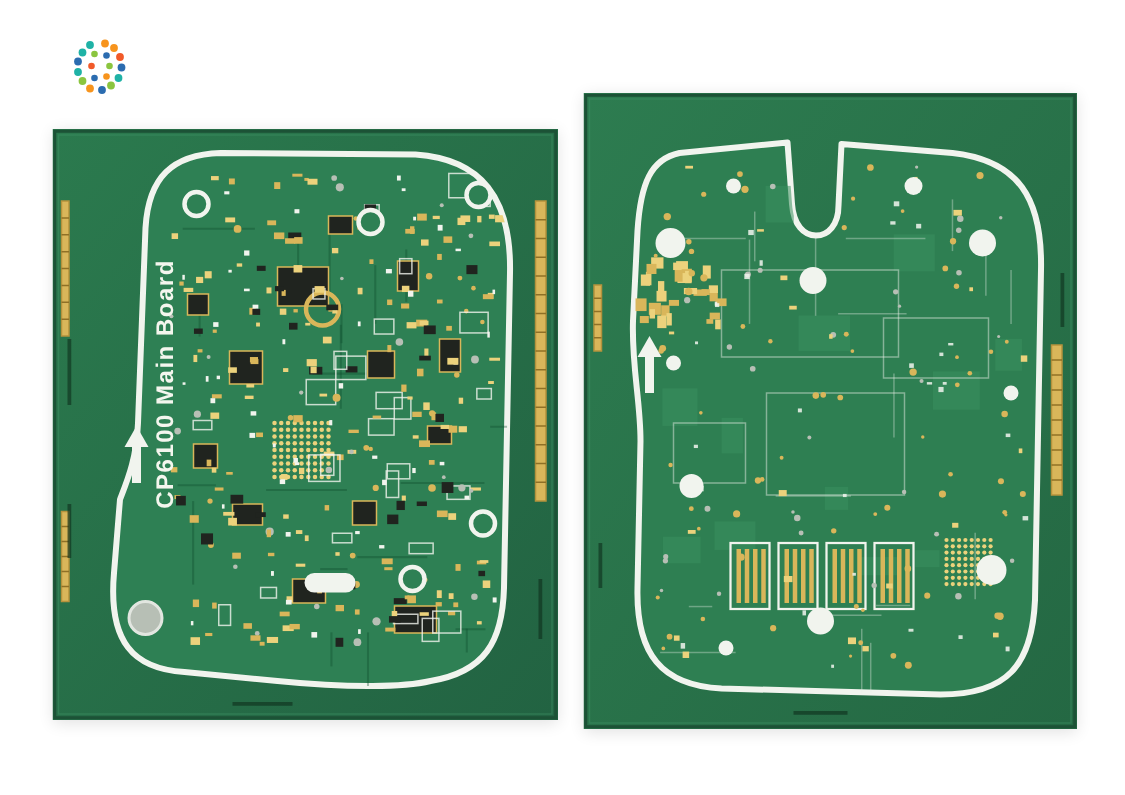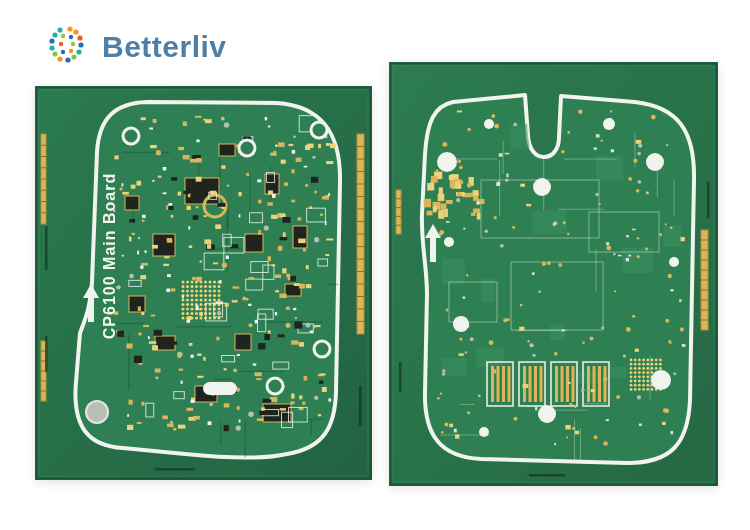--- a/index.html
+++ b/index.html
@@ -42,21 +42,20 @@
       <circle cx="34" cy="14" r="2.6" fill="#f15a29"></circle>
       <circle cx="35" cy="21" r="2.6" fill="#2b6cb0"></circle>
       <circle cx="33" cy="28" r="2.6" fill="#1fb2a6"></circle>
       <circle cx="28" cy="33" r="2.6" fill="#8bc53f"></circle>
       <circle cx="22" cy="36" r="2.6" fill="#2b6cb0"></circle>
       <circle cx="25" cy="13" r="2.2" fill="#2b6cb0"></circle>
       <circle cx="27" cy="20" r="2.2" fill="#8bc53f"></circle>
       <circle cx="25" cy="27" r="2.2" fill="#f7941d"></circle>
     </g>
   </svg>
-  <span class="logo-text">Betterliv</span>
 </div>
 
 <div class="panel" id="panel-left">
   <svg id="svgL" width="337" height="394" viewBox="0 0 337 394">
     <defs>
       <linearGradient id="gL" x1="0" y1="0" x2="1" y2="1">
         <stop offset="0" stop-color="#2b7a4e"></stop>
         <stop offset="1" stop-color="#226342"></stop>
       </linearGradient>
       <clipPath id="clipL">

